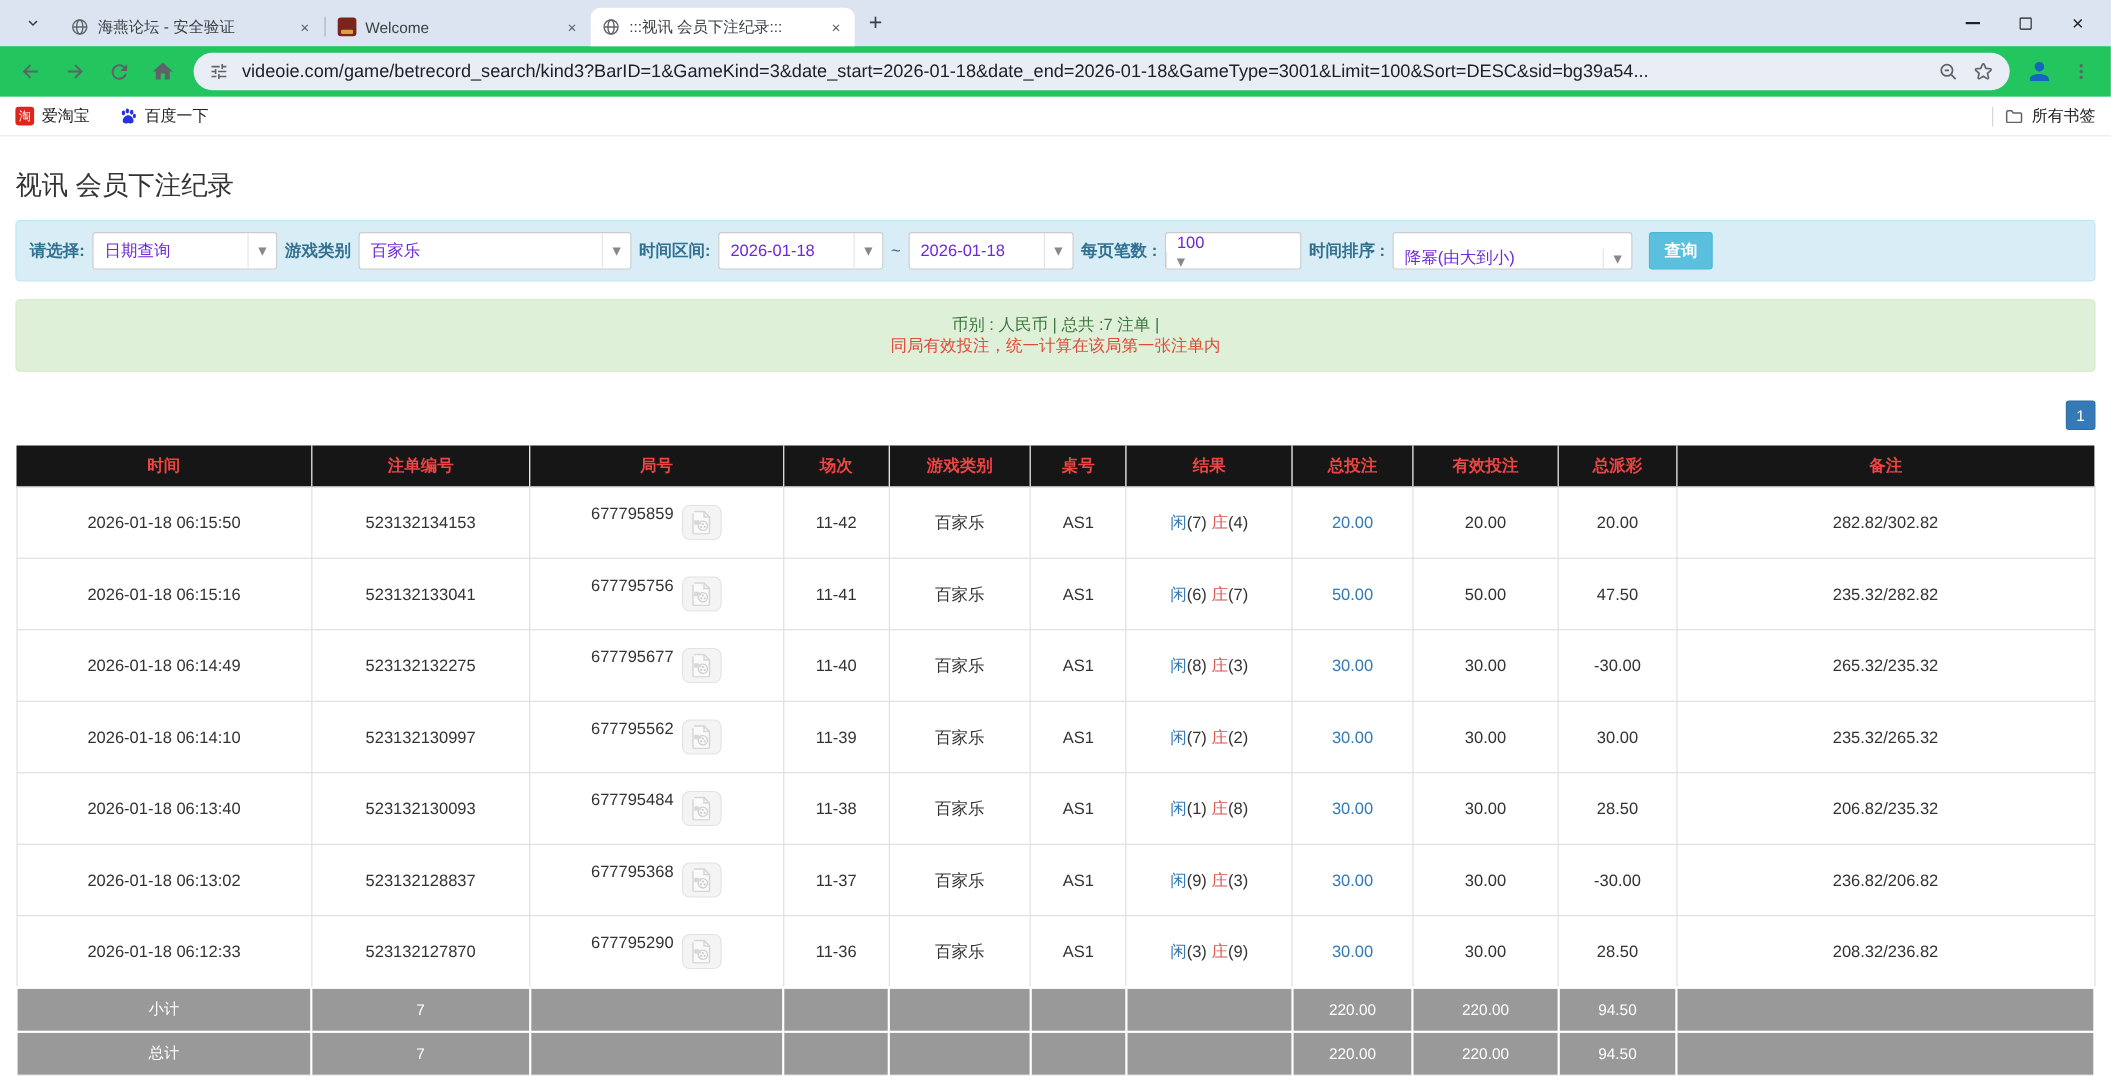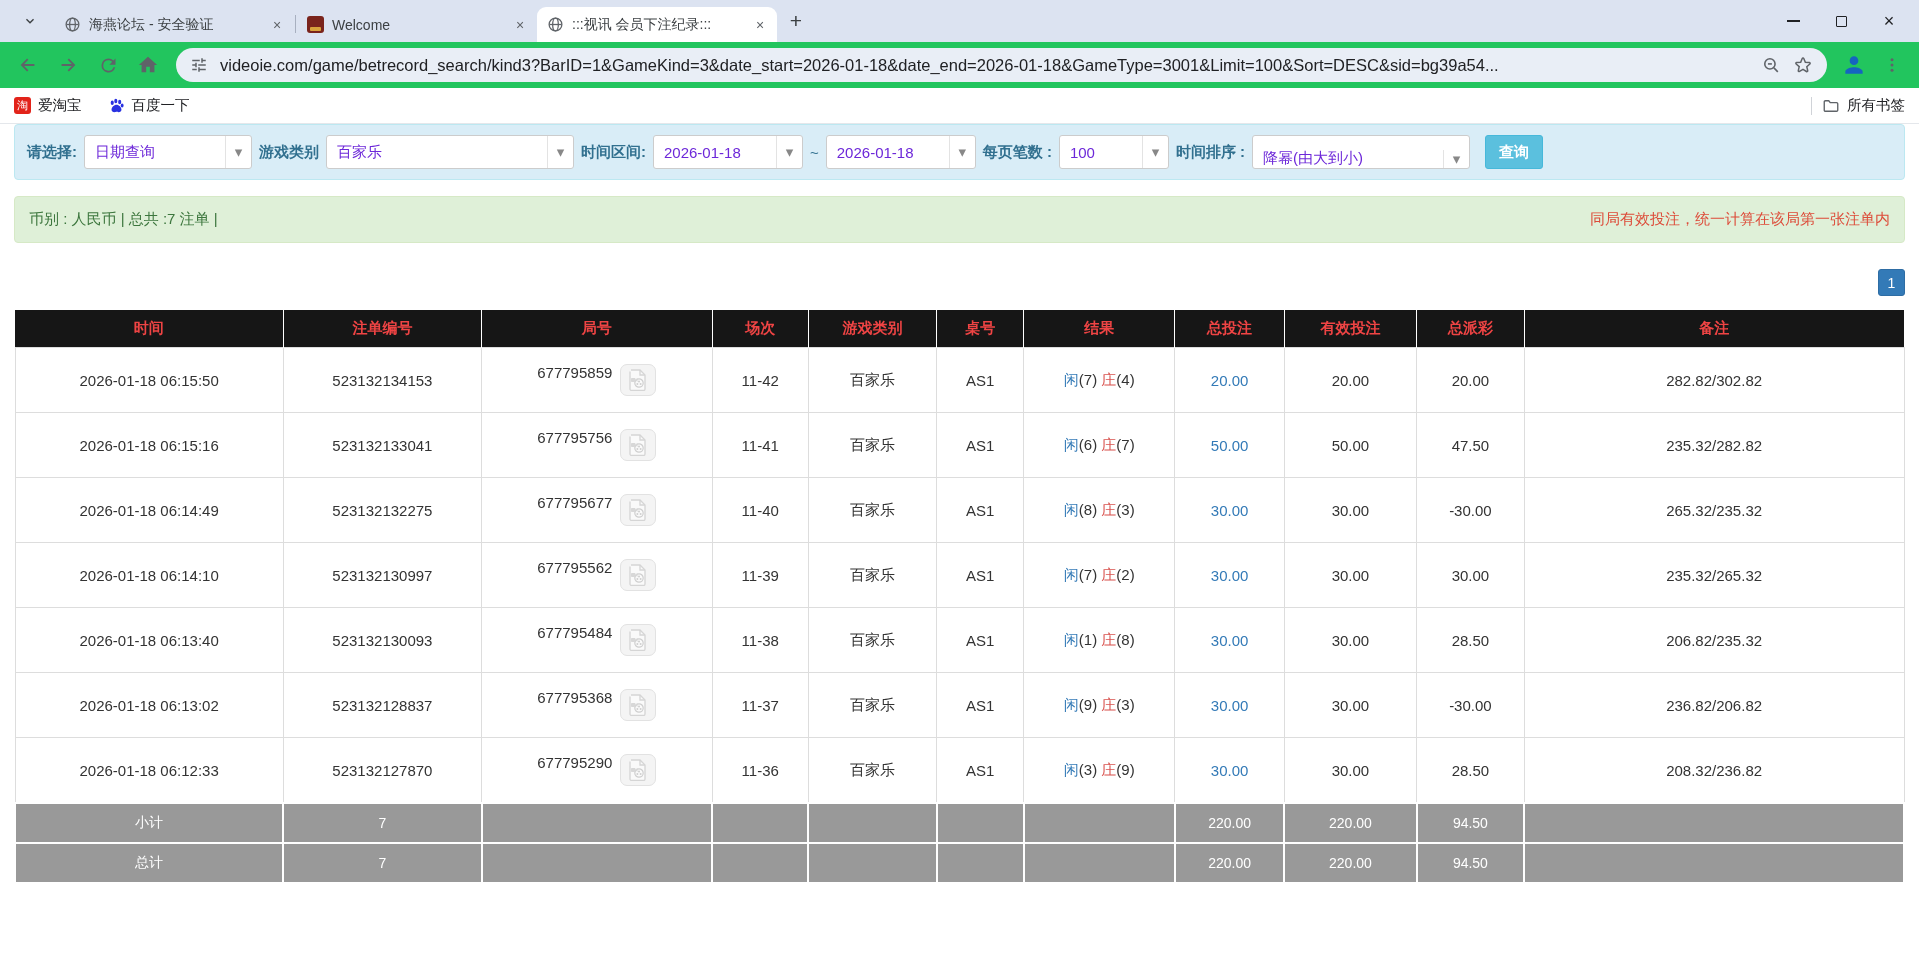--- a/index.html
+++ b/index.html
@@ -40,25 +40,25 @@
   .bm-vsep { width:1px; height:18px; background:#d0d3d8; }
 
   
   .content { padding: 0 14px; }
   .page-title { font-size:24px; font-weight:400; color:#333; padding:28px 0 16px 0; }
 
   .filter-bar { background:var(--filter-bg,#d9edf7); border:1px solid #bce8f1; border-radius:4px; padding:10px 12px; display:flex; align-items:center; gap:7px; color:var(--filter-text,#31708f); font-weight:bold; font-size:15px; }
   .sel { display:flex; align-items:stretch; background:#fff; border:1px solid #ccc; border-radius:3px; height:34px; font-weight:normal; }
   .sel .val { display:flex; align-items:center; padding:0 10px; color:#6d28d9; font-size:15px; flex:1; white-space:nowrap; }
   .sel .caret { width:26px; display:flex; align-items:center; justify-content:center; border-left:1px solid #e3e3e3; color:#888; }
-  .w-select { width:168px; } .w-game { width:248px; } .w-date { width:150px; } .w-limit { width:110px; } .w-sort { width:218px;align-items:flex-end; }
+  .w-select { width:168px; } .w-game { width:248px; } .w-date { width:150px; } .w-limit { width:124px;flex-direction:column; } .w-sort { width:218px;align-items:flex-end; }
   .tilde { font-weight:normal; color:#31708f; }
   .search-btn { margin-left:8px; height:34px; padding:0 13px; background:var(--button-cyan,#5bc0de); border:1px solid #46b8da; border-radius:3px; color:#fff; font-size:15px; display:flex; align-items:center; }
 
-  .summary-bar { margin-top:16px; background:var(--summary-bg,#dff0d8); border:1px solid #d6e9c6; border-radius:4px; padding:13px 14px; display:flex; align-items:center; justify-content:space-between; font-size:15px; }
+  .summary-bar { margin-top:16px; background:var(--summary-bg,#dff0d8); border:1px solid #d6e9c6; border-radius:4px; padding:13px 14px; display:flex; align-items:center; justify-content:space-between; font-size:15px;flex-direction:column; }
   .summary-left { color:var(--summary-text,#3c763d); }
   .summary-right { color:var(--warning-red,#dd4b39); }
 
   .pager { display:flex; justify-content:flex-end; margin:26px 0 8px 0; }
   .page-btn { min-width:27px; height:27px; padding:0 8px; background:var(--accent-blue,#337ab7); border:1px solid #2e6da4; border-radius:3px; color:#fff; font-size:14px; display:flex; align-items:center; justify-content:center; }
 
   
   table.bet { width:100%; border-collapse:collapse; margin-top:14px; font-size:15px; }
   table.bet thead th { background:var(--header-bg,#161616); color:#ef4444; font-weight:bold; padding:9px 4px; border-left:1.5px solid #fff; border-right:1.5px solid #fff; font-size:15px; }
   table.bet thead th:first-child { border-left:none; }
@@ -209,20 +209,21 @@
     <div class="bm-item">
       <svg width="18" height="18" viewBox="0 0 24 24">
           <path fill="none" stroke="#5f6368" stroke-width="1.8" d="M3 6.5A1.5 1.5 0 0 1 4.5 5H9l2 2.5h8.5A1.5 1.5 0 0 1 21 9v8.5a1.5 1.5 0 0 1-1.5 1.5h-15A1.5 1.5 0 0 1 3 17.5z"></path>
         </svg>
       <span>所有书签</span>
     </div>
   </div>
 </div>
 
 <div class="content">
+  <div class="page-title">视讯 会员下注纪录</div>
 
   <div class="filter-bar">
     <span>请选择:</span>
     <div class="sel w-select">
       <span class="val">日期查询</span>
       <span class="caret">▾</span>
     </div>
 
     <span>游戏类别</span>
     <div class="sel w-game">

